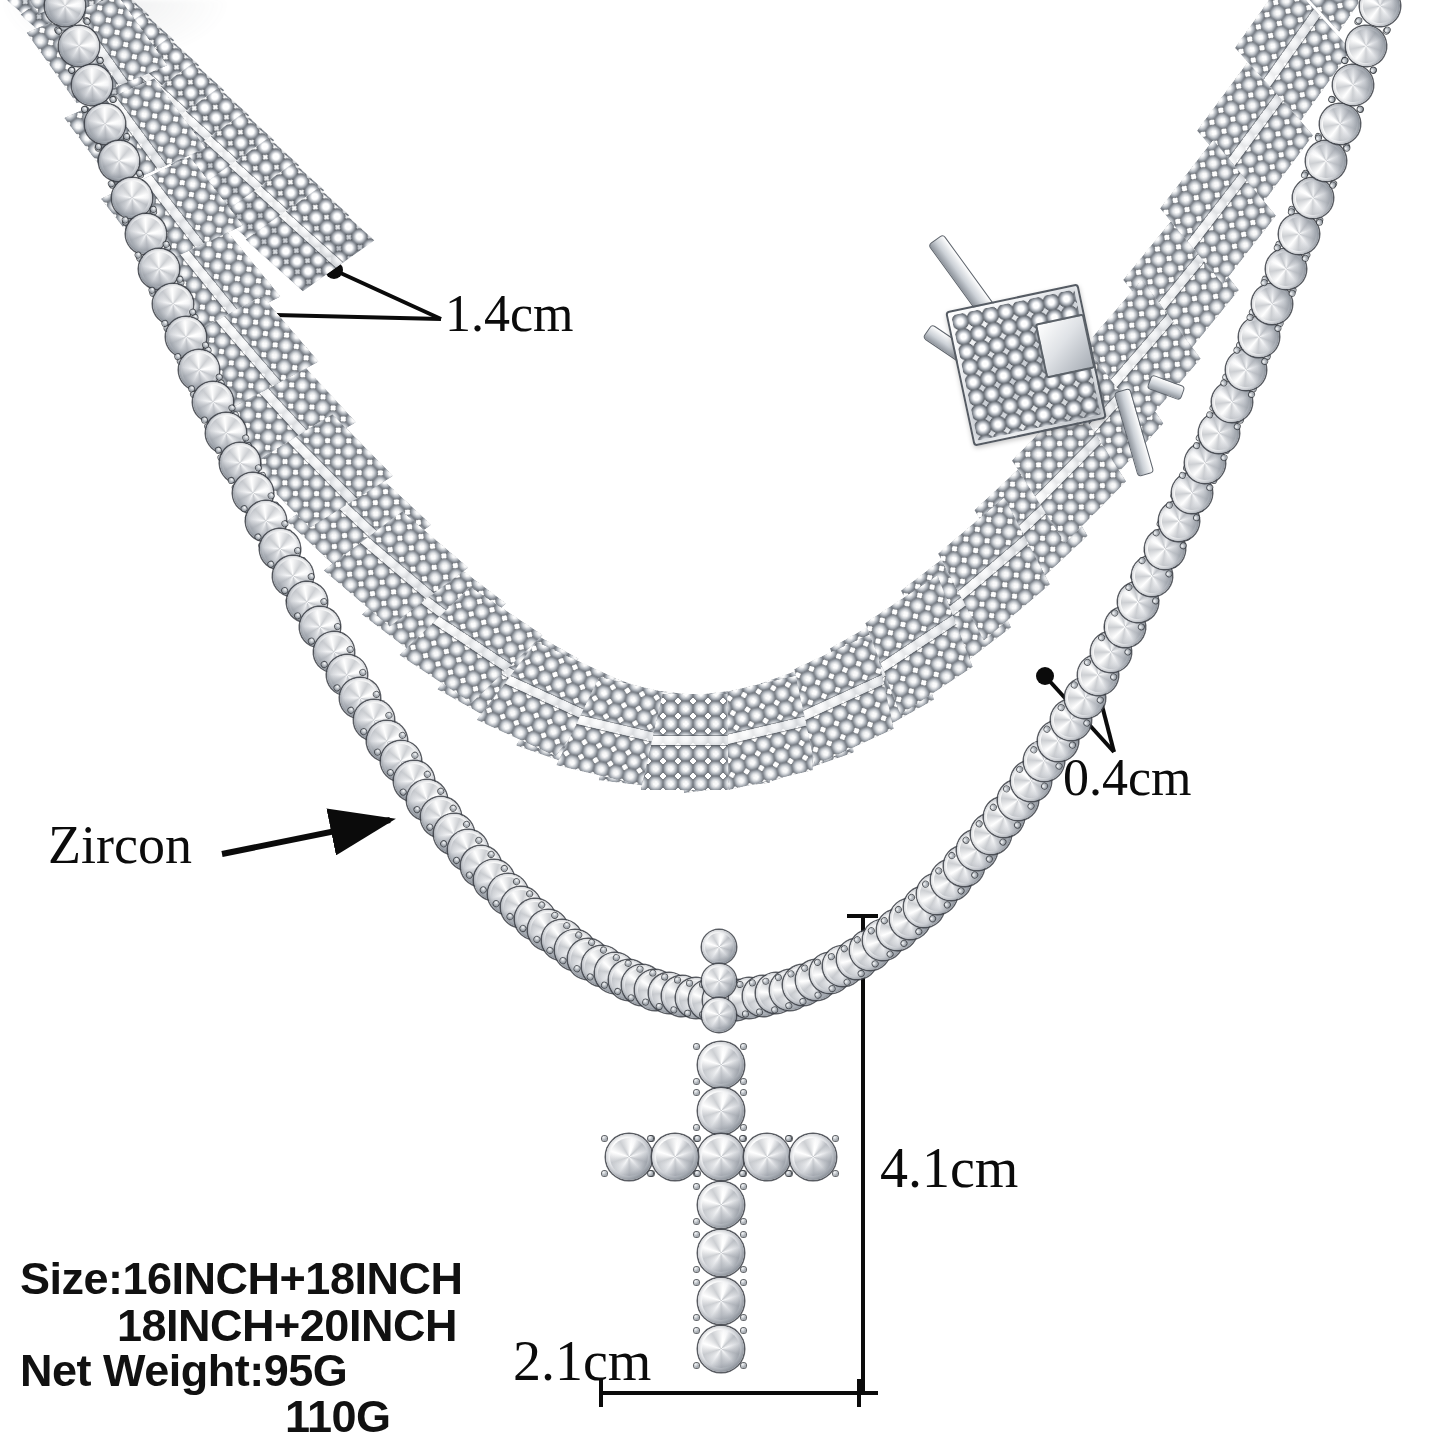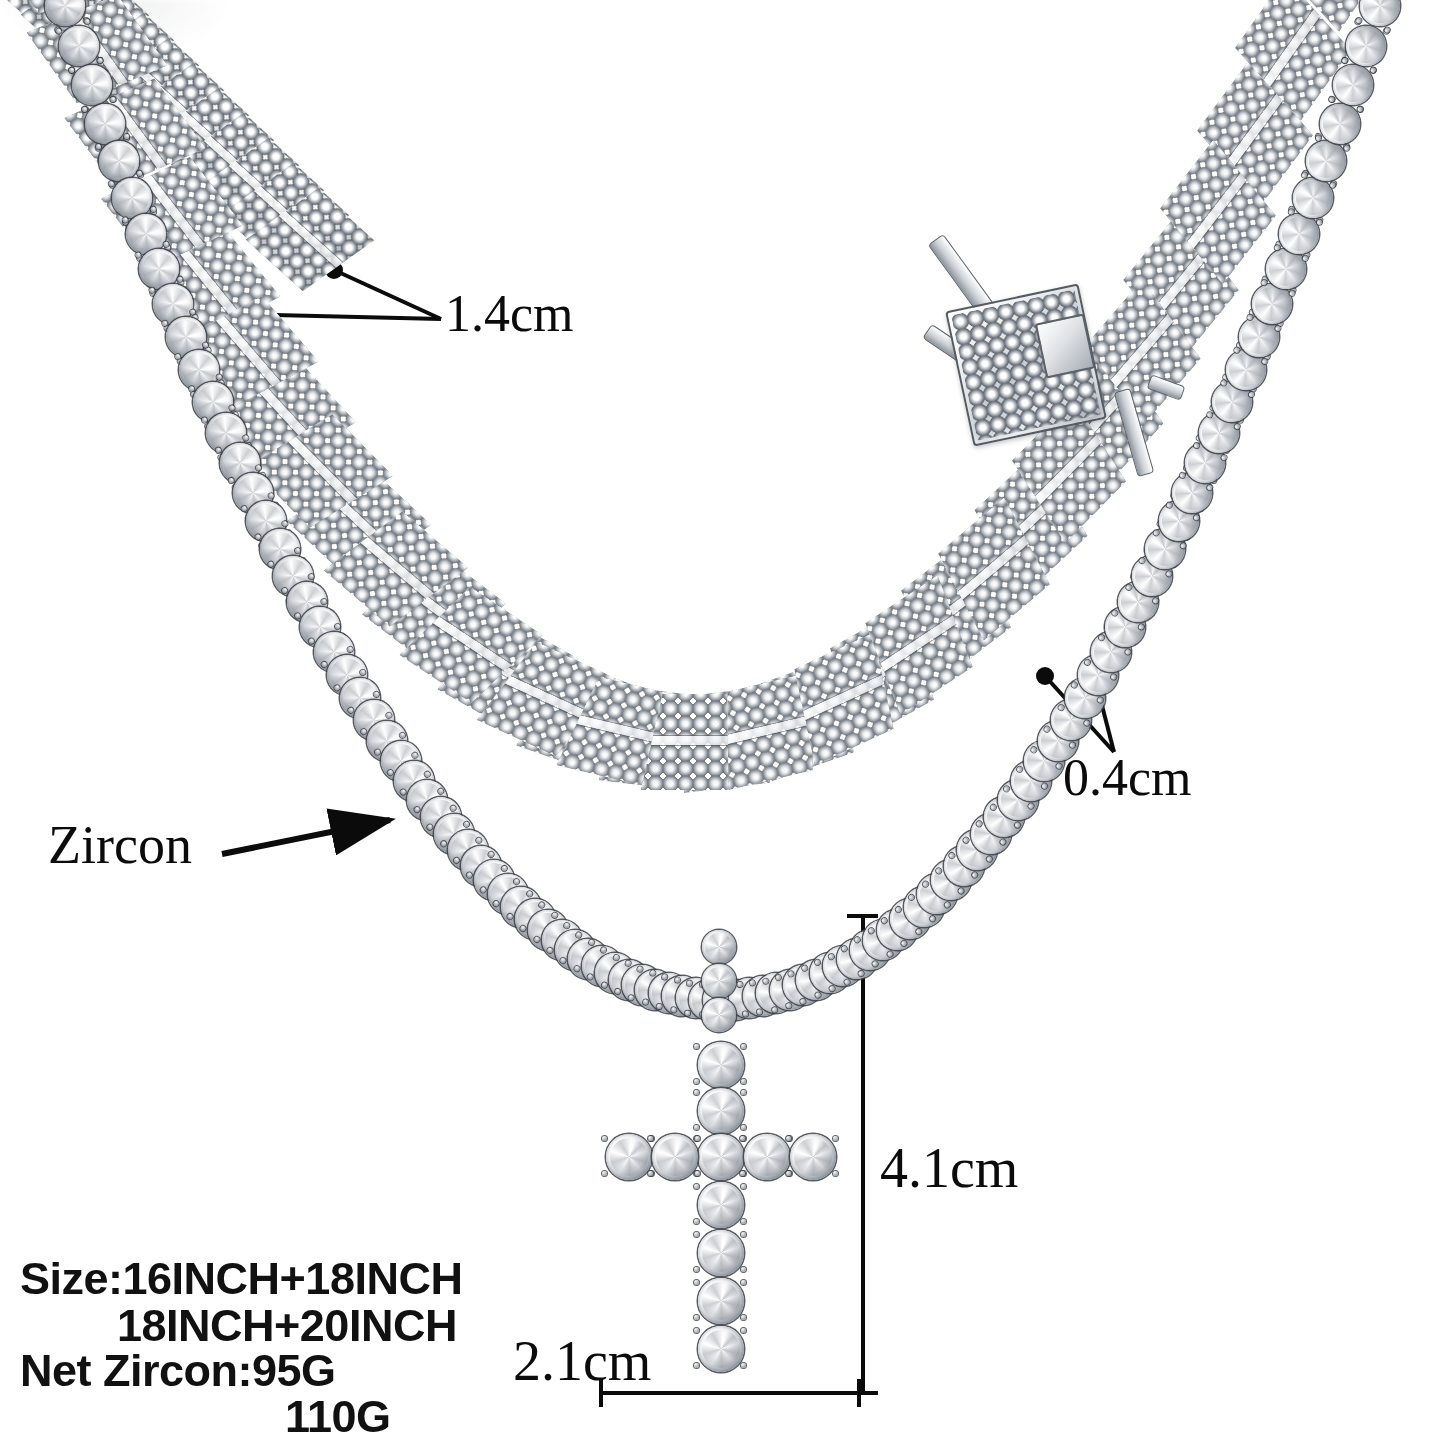--- a/index.html
+++ b/index.html
@@ -1200,17 +1200,17 @@
   <div class="abs label-serif" style="left:880px;top:1140px;font-size:56px;">4.1cm</div>
 
   <div class="abs rule" style="left:600px;top:1391px;width:261px;height:4px;"></div>
   <div class="abs rule" style="left:599px;top:1379px;width:4px;height:28px;"></div>
   <div class="abs rule" style="left:857px;top:1379px;width:4px;height:28px;"></div>
   <div class="abs label-serif" style="left:513px;top:1333px;font-size:56px;">2.1cm</div>
 
   <div class="abs" style="left:0;top:1250px;width:540px;">
     <div class="label-sans-bold" style="position:absolute;left:20px;top:5px;font-size:45px;">Size:16INCH+18INCH</div>
     <div class="label-sans-bold" style="position:absolute;left:117px;top:52px;font-size:45px;">18INCH+20INCH</div>
-    <div class="label-sans-bold" style="position:absolute;left:20px;top:97px;font-size:45px;">Net Zircon:95G</div>
+    <div class="label-sans-bold" style="position:absolute;left:20px;top:97px;font-size:45px;">Net Weight:95G</div>
     <div class="label-sans-bold" style="position:absolute;left:285px;top:143px;font-size:45px;">110G</div>
   </div>
 
 </div>
 
 </body></html>

